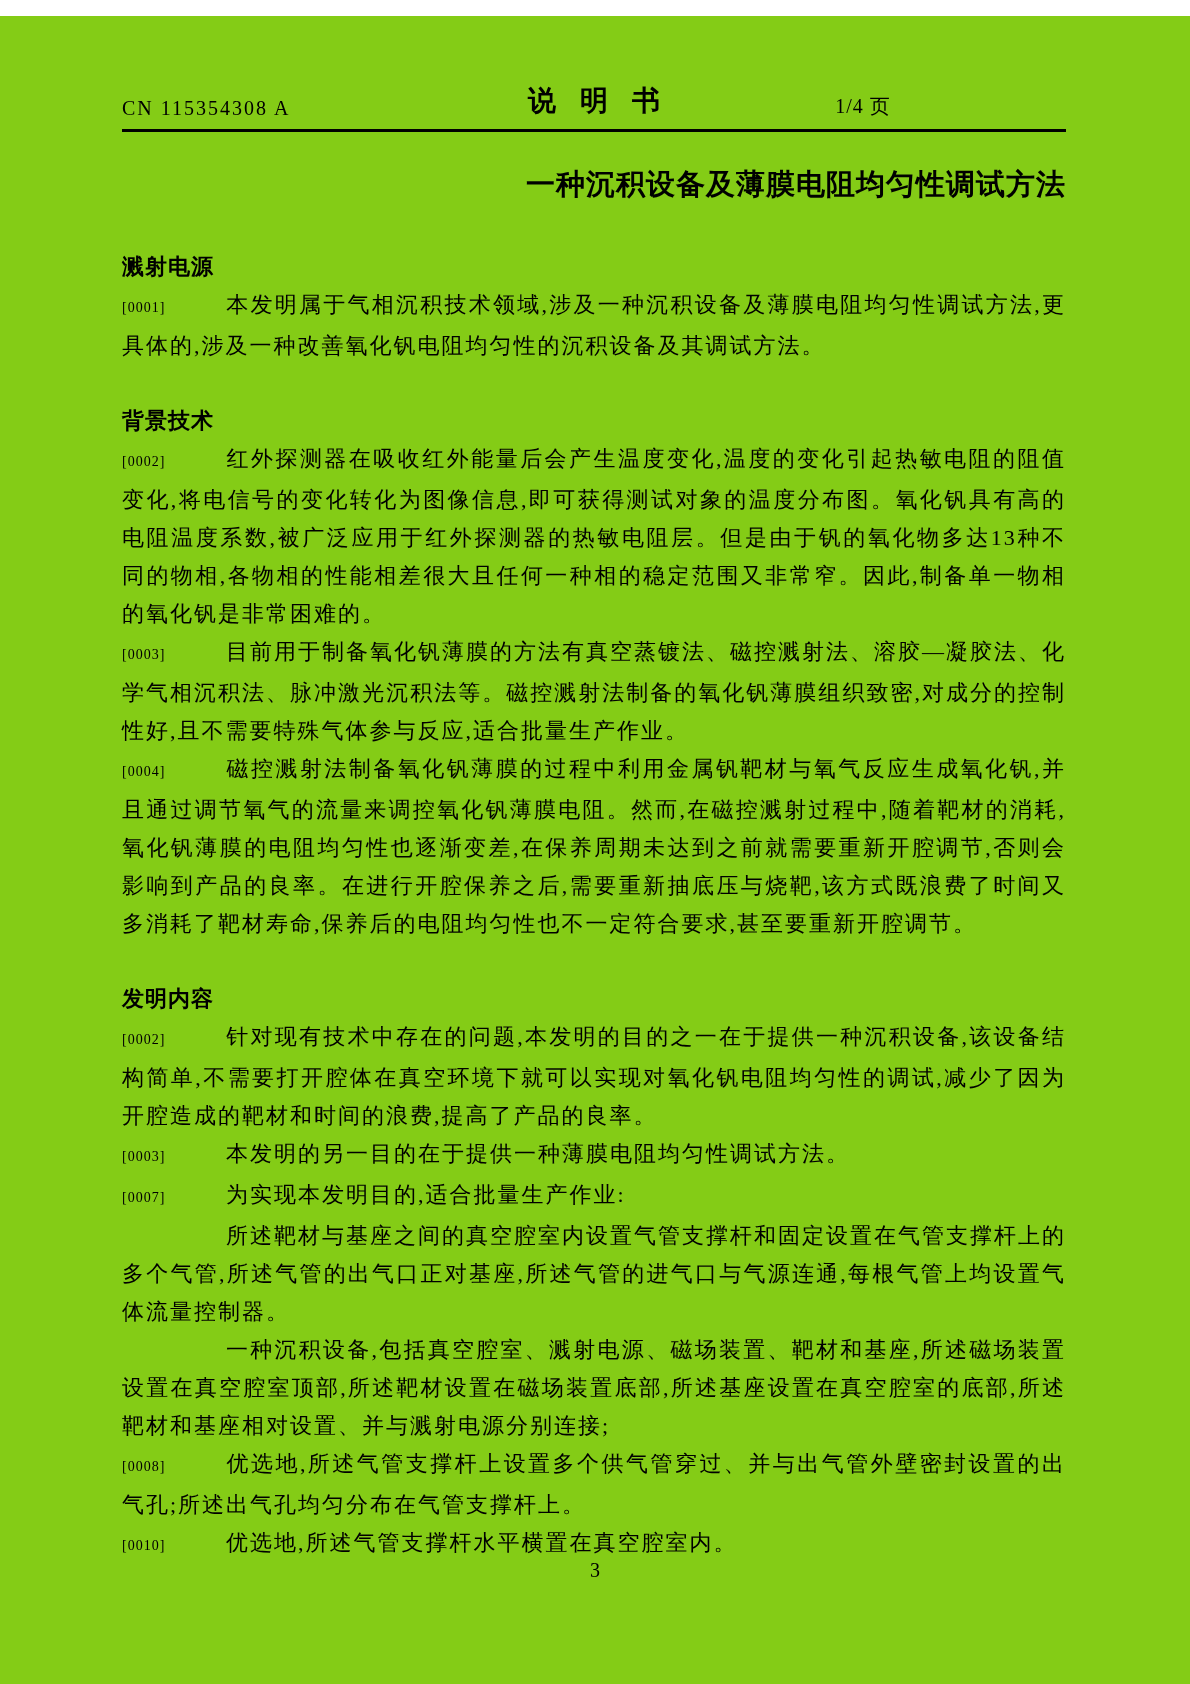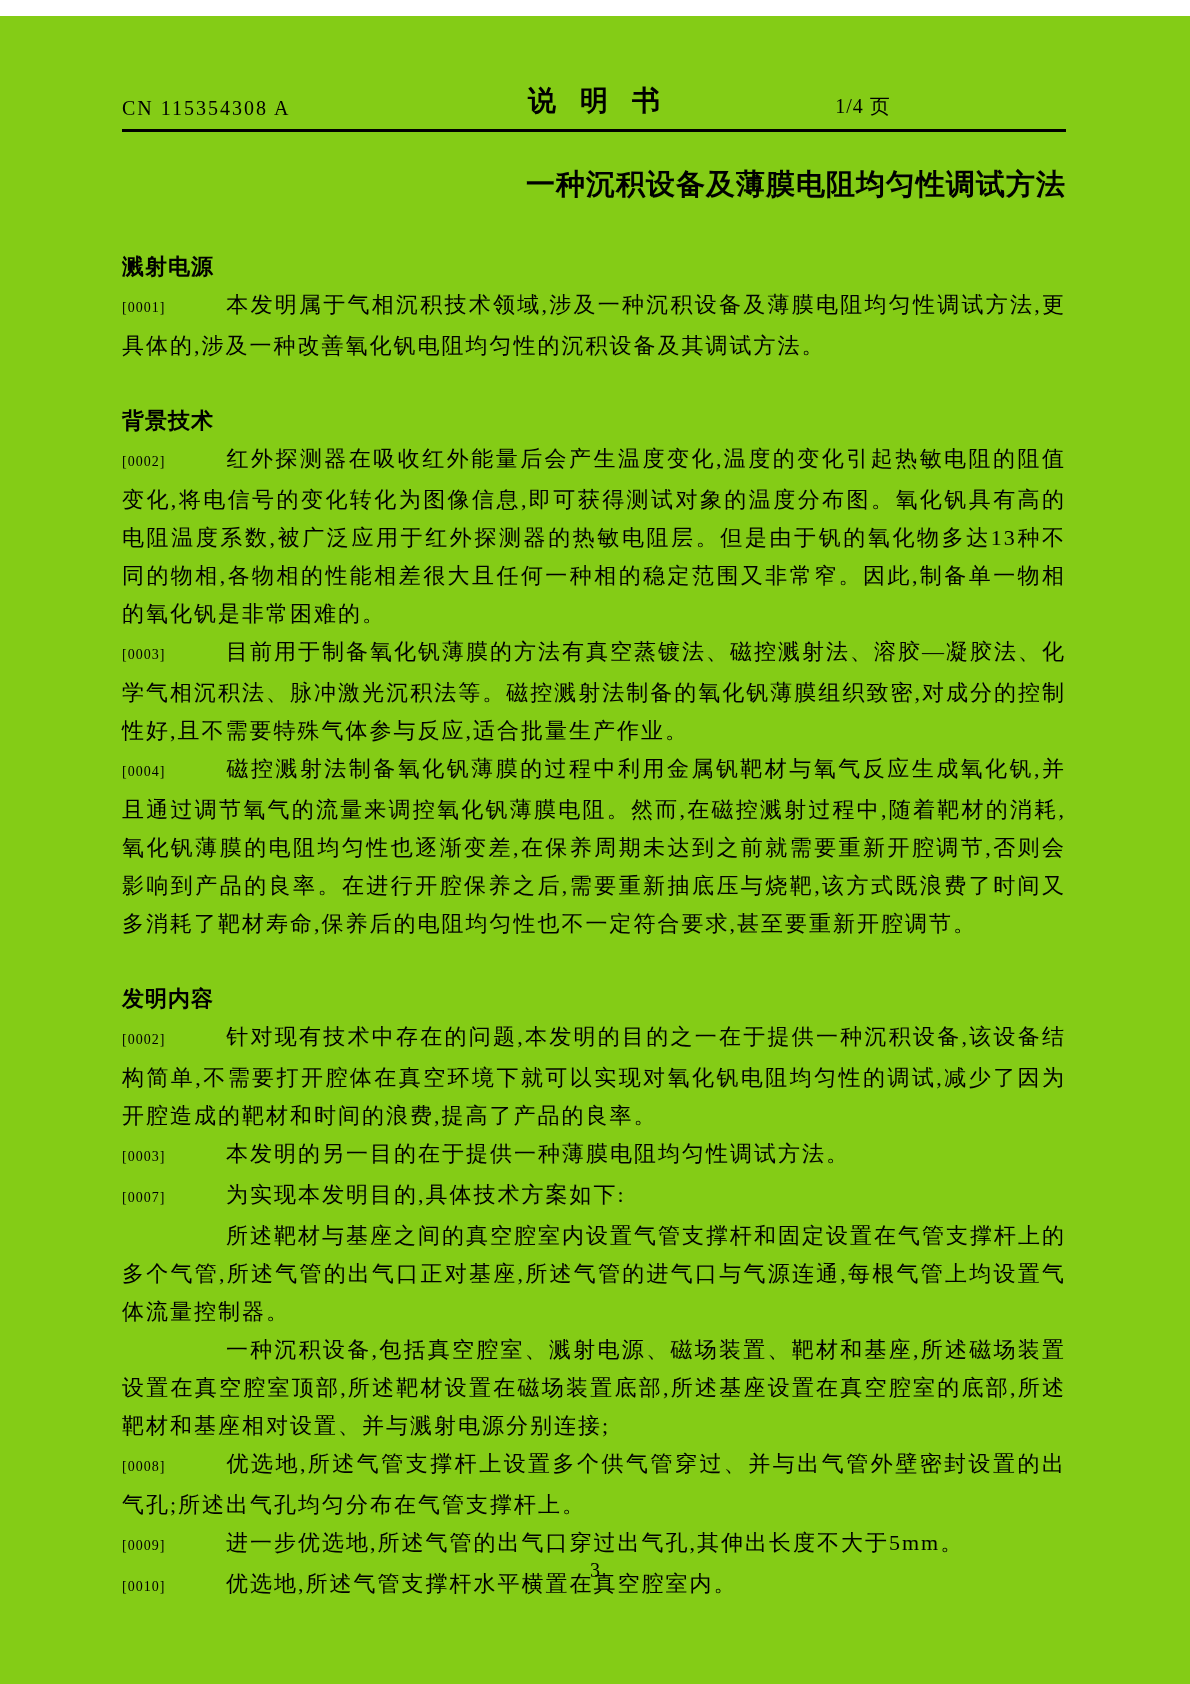--- a/index.html
+++ b/index.html
@@ -125,29 +125,26 @@
 
     <section>
       <h2 class="section-heading">发明内容</h2>
       <p class="para">
         <span class="pnum">[0002]</span><span>针对现有技术中存在的问题,本发明的目的之一在于提供一种沉积设备,该设备结构简单,不需要打开腔体在真空环境下就可以实现对氧化钒电阻均匀性的调试,减少了因为开腔造成的靶材和时间的浪费,提高了产品的良率。</span>
       </p>
       <p class="para">
         <span class="pnum">[0003]</span><span>本发明的另一目的在于提供一种薄膜电阻均匀性调试方法。</span>
       </p>
       <p class="para">
-        <span class="pnum">[0007]</span><span>为实现本发明目的,具体技术方案如下:</span>
+        <span class="pnum">[0007]</span><span>为实现本发明目的,适合批量生产作业:</span>
       </p>
       <p class="para sub">所述靶材与基座之间的真空腔室内设置气管支撑杆和固定设置在气管支撑杆上的多个气管,所述气管的出气口正对基座,所述气管的进气口与气源连通,每根气管上均设置气体流量控制器。</p>
       <p class="para sub">一种沉积设备,包括真空腔室、溅射电源、磁场装置、靶材和基座,所述磁场装置设置在真空腔室顶部,所述靶材设置在磁场装置底部,所述基座设置在真空腔室的底部,所述靶材和基座相对设置、并与溅射电源分别连接;</p>
       <p class="para">
         <span class="pnum">[0008]</span><span>优选地,所述气管支撑杆上设置多个供气管穿过、并与出气管外壁密封设置的出气孔;所述出气孔均匀分布在气管支撑杆上。</span>
-      </p>
-      <p class="para">
-        <span class="pnum">[0009]</span><span>进一步优选地,所述气管的出气口穿过出气孔,其伸出长度不大于5mm。</span>
       </p>
       <p class="para">
         <span class="pnum">[0010]</span><span>优选地,所述气管支撑杆水平横置在真空腔室内。</span>
       </p>
     </section>
 
   </div>
 
   <footer class="page-footer">
     <span class="page-number">3</span>

